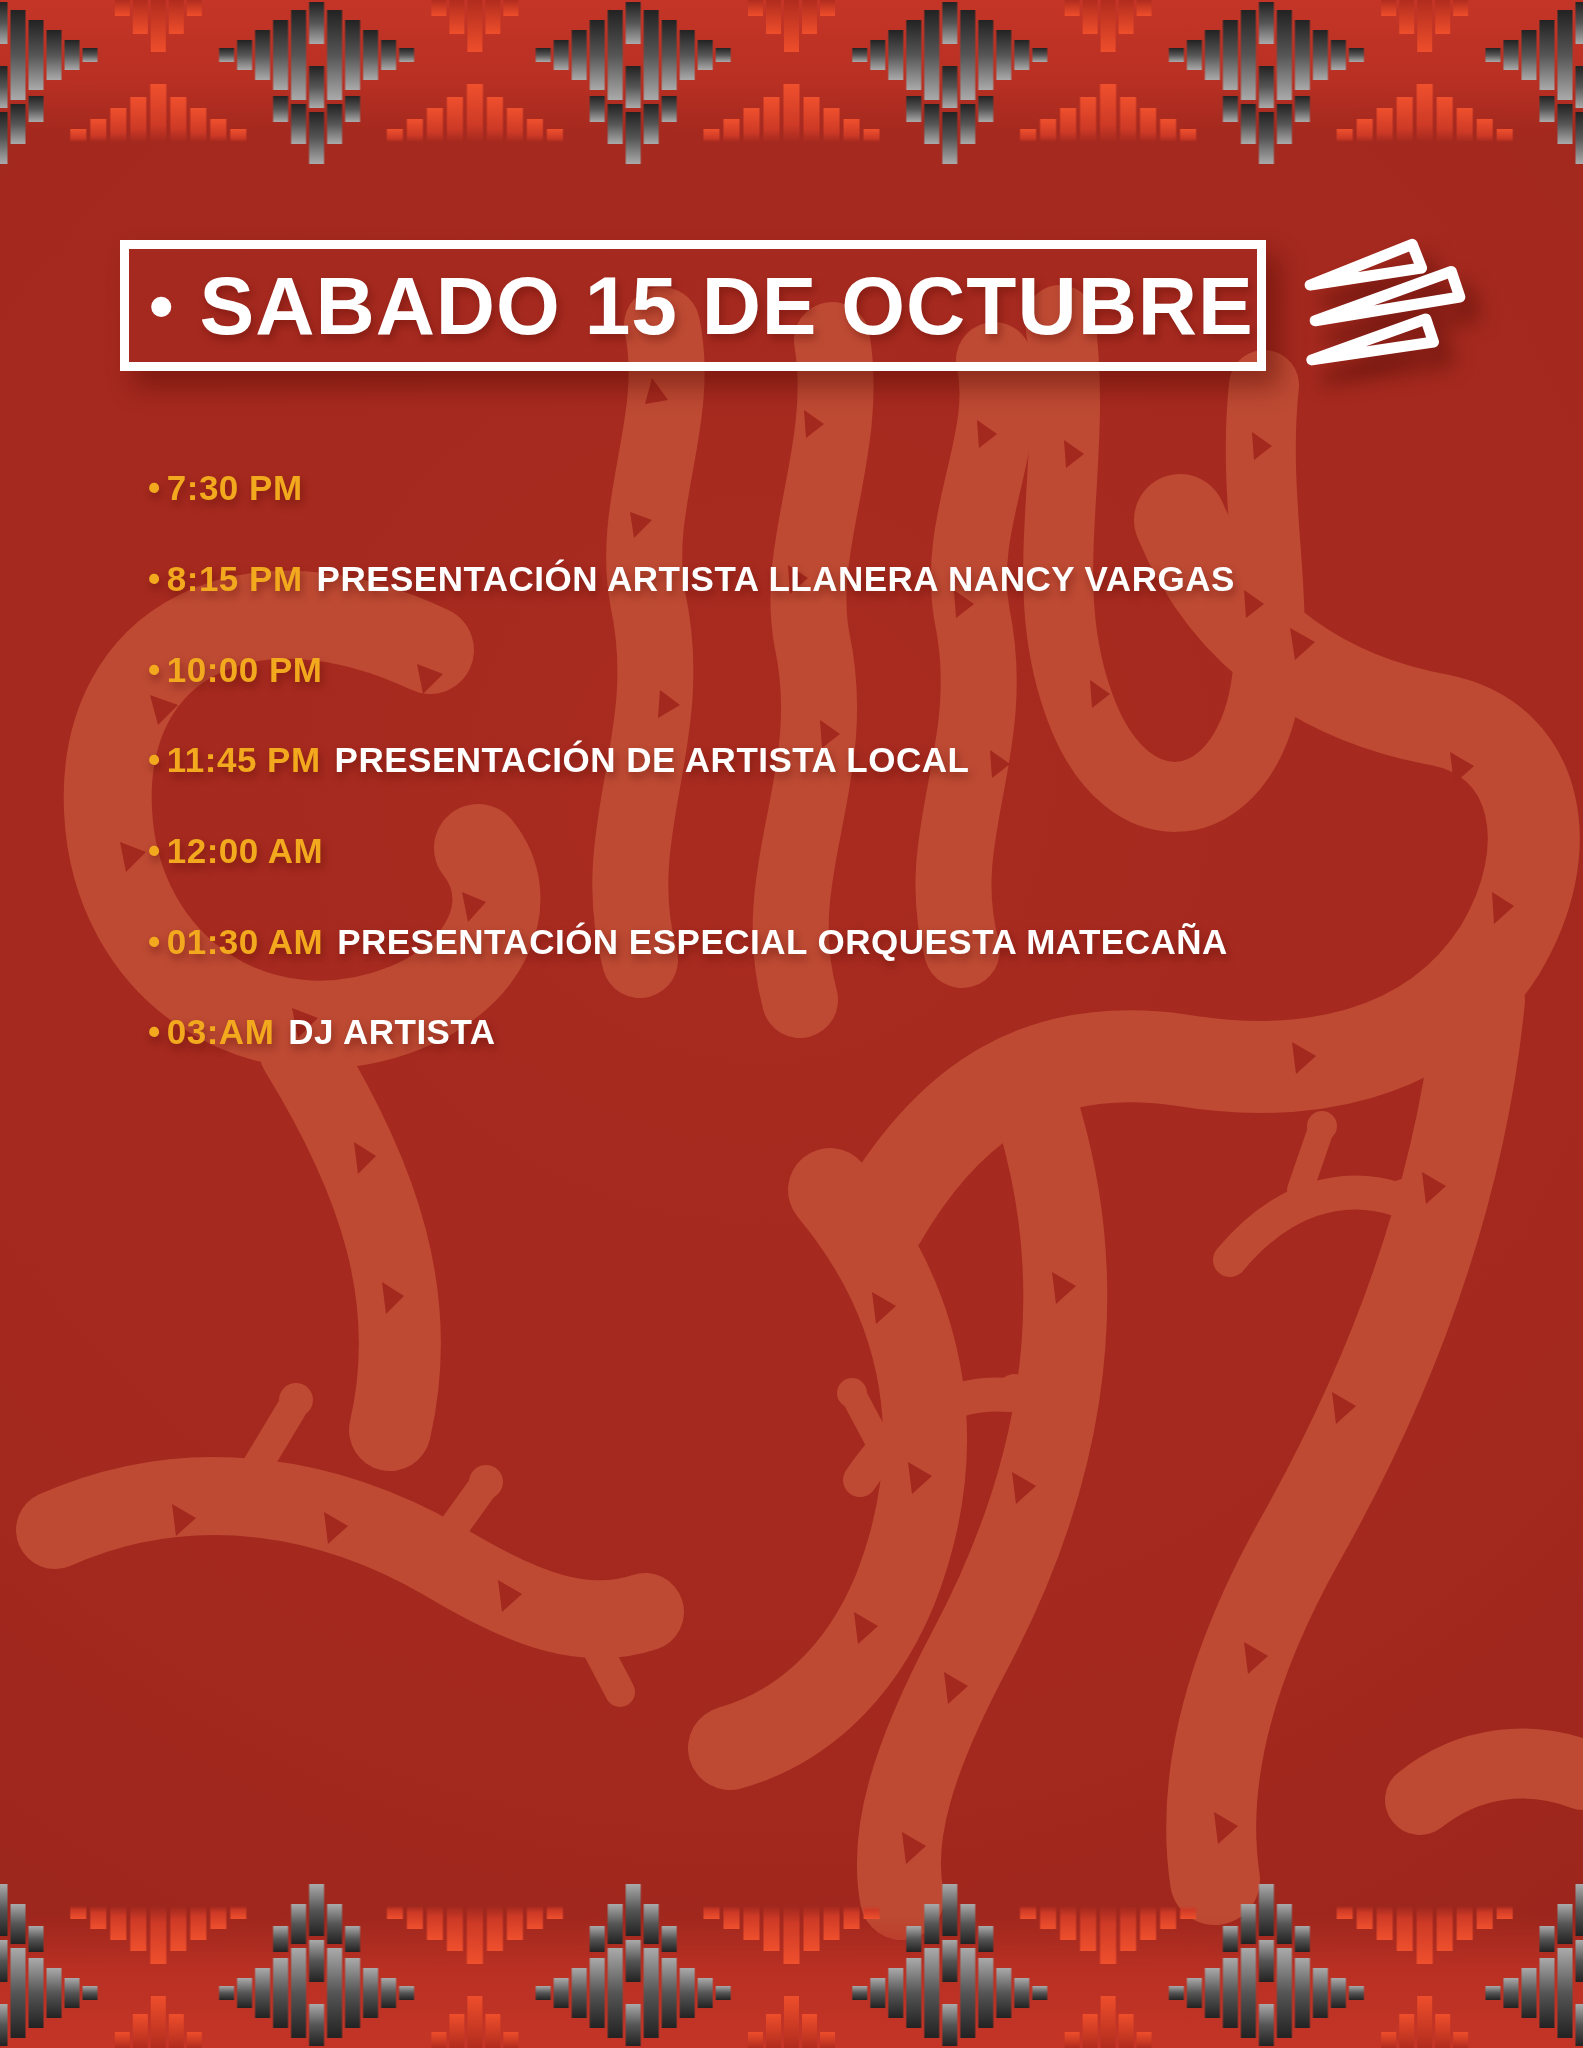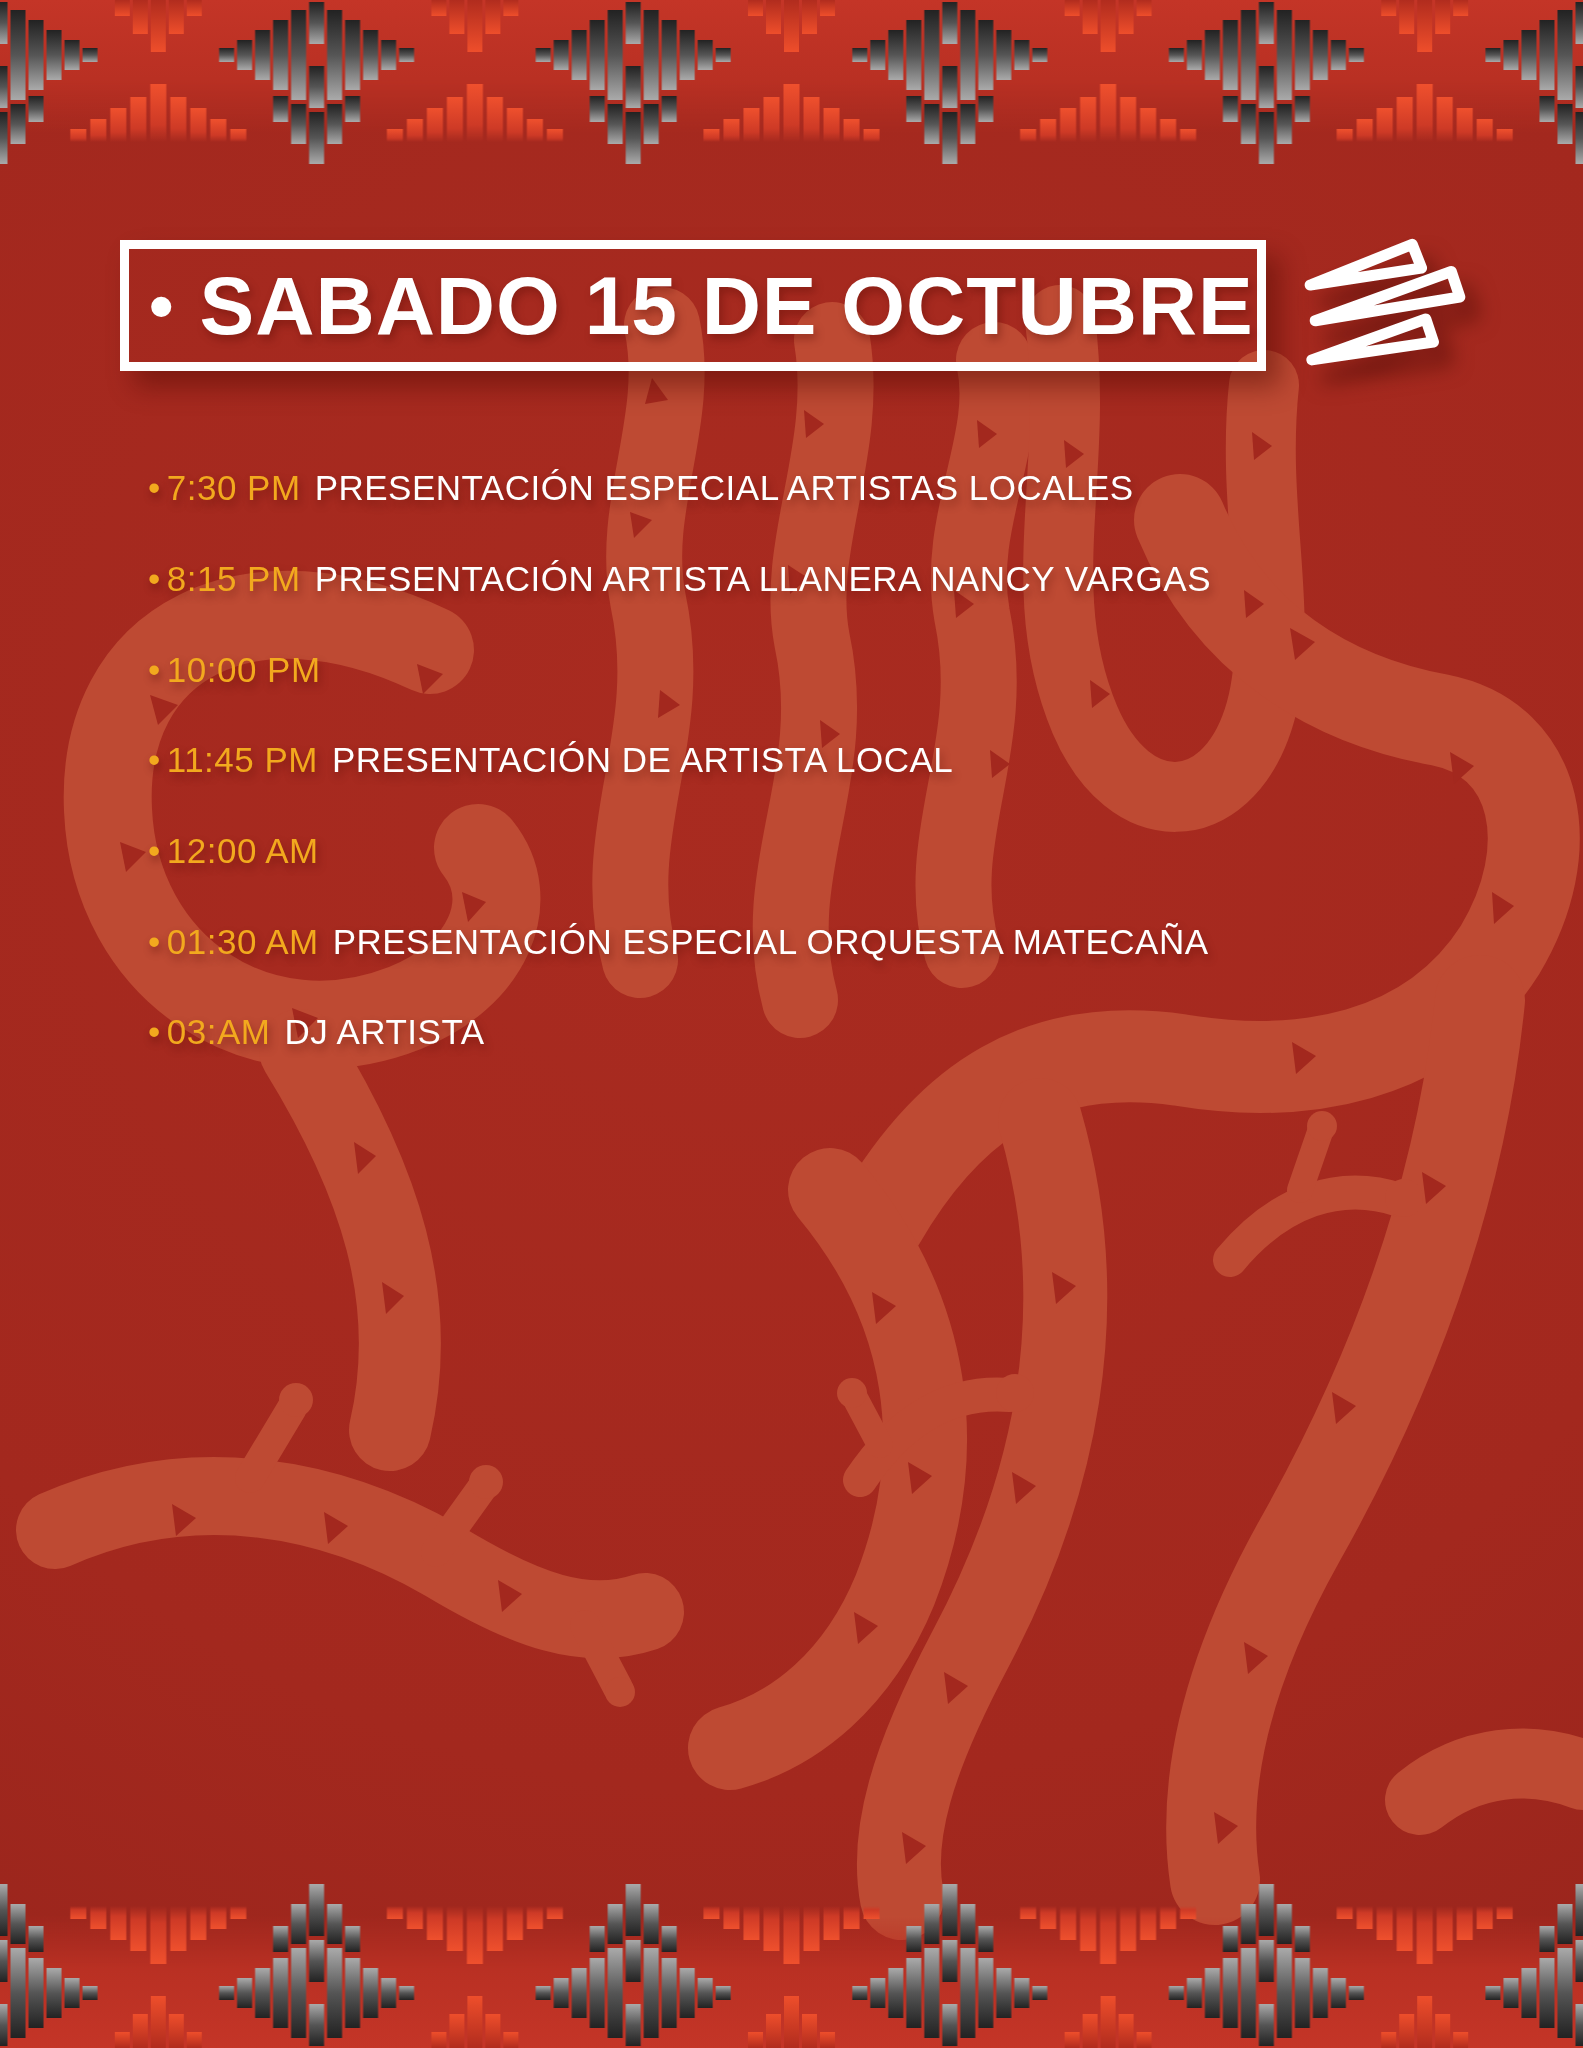--- a/index.html
+++ b/index.html
@@ -35,21 +35,21 @@
   .scribble{
     position:absolute;left:1300px;top:230px;width:170px;height:145px;
     filter:drop-shadow(14px 18px 10px rgba(70,8,2,.55));
   }
 
   ul.schedule{
     position:absolute;left:148px;top:443px;margin:0;padding:0;list-style:none;
   }
   ul.schedule li{
     height:90.7px;display:flex;align-items:center;white-space:nowrap;
-    font-weight:normal;font-size:35px;letter-spacing:.5px;
+    font-weight:bold;font-size:35px;letter-spacing:.5px;
     text-shadow:2px 5px 8px rgba(80,10,4,.45);
   }
   .time-wrap{color:var(--accent-time);}
   .time-wrap .b{margin-right:6px;}
   .e{color:var(--text);margin-left:14px;}
 </style>
 </head>
 <body>
 
 <div class="poster">
@@ -210,21 +210,20 @@
       <g fill="none" stroke="#FFFFFF" stroke-width="13" stroke-linejoin="round" stroke-linecap="round">
         <path d="M 12 62 L 132 14 L 143 42 Z"></path>
         <path d="M 18 104 L 178 46 L 188 76 Z"></path>
         <path d="M 14 150 L 148 102 L 157 129 Z"></path>
       </g>
     </svg>
 
     <ul class="schedule">
   <li>
     <span class="time-wrap"><span class="b">•</span><span class="tt">7:30 PM</span></span>
-    <span class="e">PRESENTACIÓN ESPECIAL ARTISTAS LOCALES</span>
   </li>
 
   <li>
     <span class="time-wrap"><span class="b">•</span><span class="tt">8:15 PM</span></span>
     <span class="e">PRESENTACIÓN ARTISTA LLANERA NANCY VARGAS</span>
   </li>
 
 
   <li>
     <span class="time-wrap"><span class="b">•</span><span class="tt">10:00 PM</span></span>

